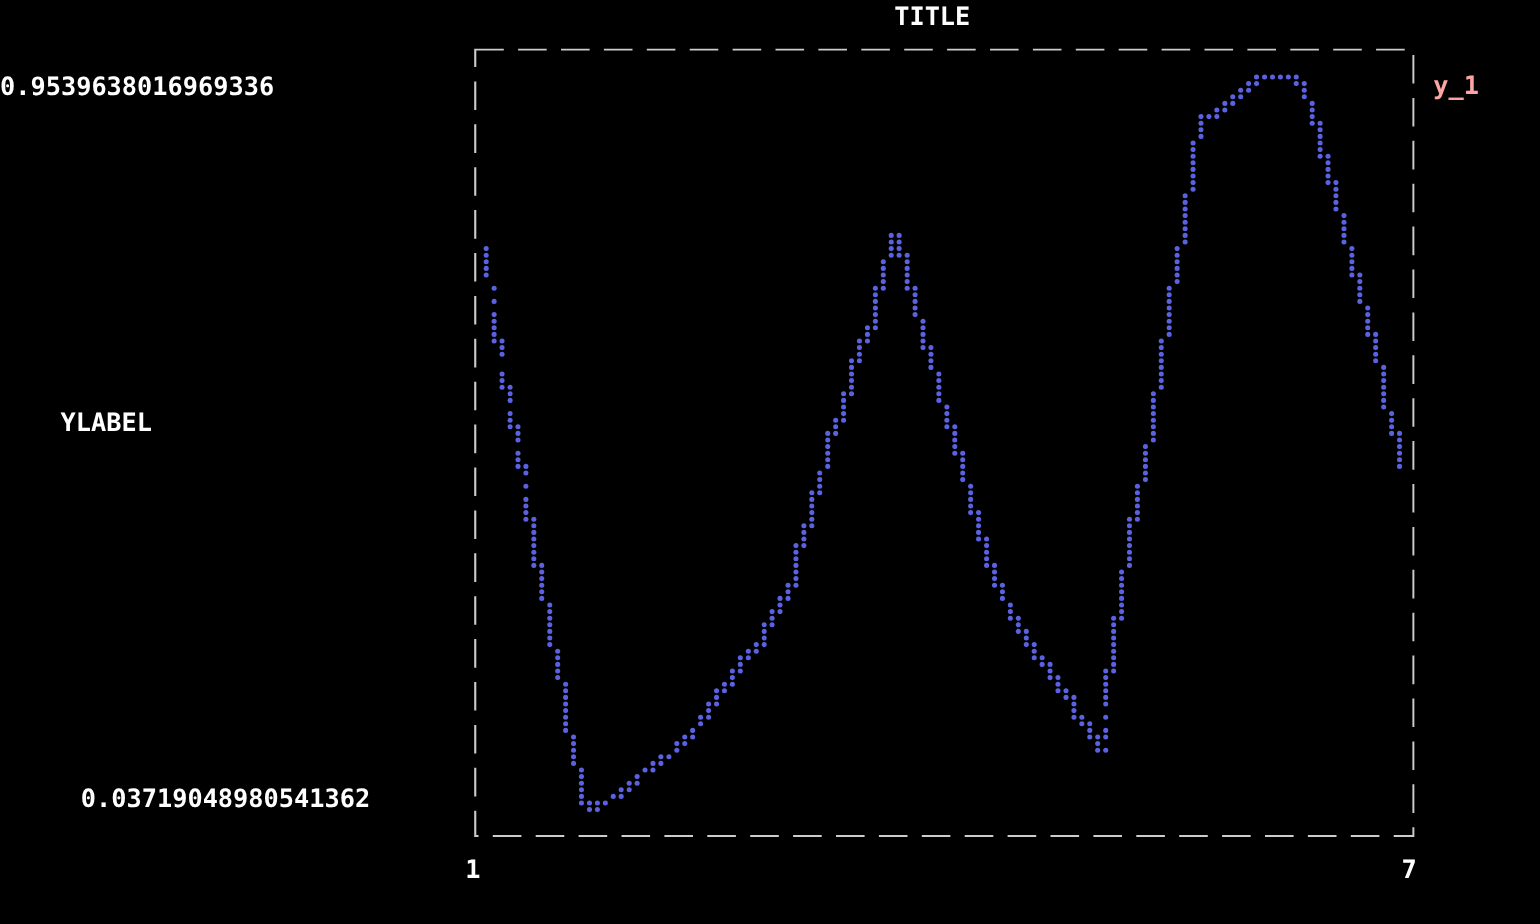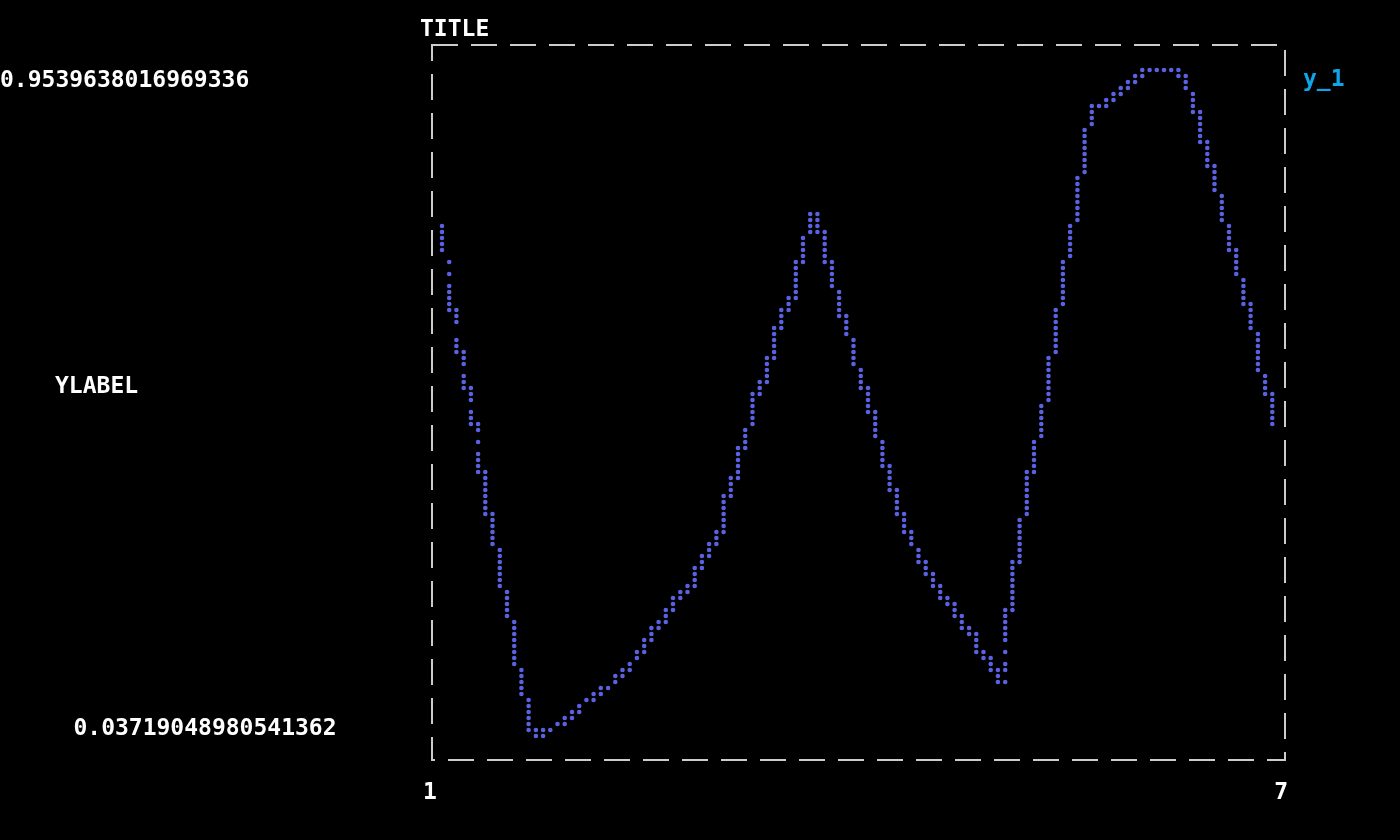--- a/index.html
+++ b/index.html
@@ -1,39 +1,39 @@
 <!DOCTYPE html>
 <html><head>
 <meta charset="utf-8">
 <style>
   html,body{margin:0;padding:0;background:#000;}
   #screen{position:relative;width:1400px;height:840px;background:#000;overflow:hidden;
           font-family:"DejaVu Sans Mono","Liberation Mono",monospace;font-weight:bold;color:#fff;}
   .lbl{position:absolute;font-size:23px;line-height:24px;white-space:pre;}
-  #title{left:420px;top:16px;width:855px;}
+  #title{left:420px;top:4px;width:855px;text-align:center;}
   #ymax{left:0px;top:67px;width:410px;text-align:left;}
   #ymin{left:0px;top:715px;width:410px;text-align:center;}
   #ylab{left:34px;top:373px;margin-left:21px;}
   #xmin{left:423px;top:779px;}
   #xmax{left:1158px;top:779px;width:130px;text-align:right;}
   #xlab{left:420px;top:815px;width:855px;text-align:center;}
   #legend{left:1303px;top:66px;}
   #plotbox{position:absolute;left:431px;top:44px;width:855px;height:717px;}
 </style>
 </head>
 <body>
 
 <div id="screen">
   <div id="title" class="lbl">TITLE</div>
   <div id="ymax" class="lbl">0.9539638016969336</div>
   <div id="ymin" class="lbl">0.03719048980541362</div>
   <div id="ylab" class="lbl">YLABEL</div>
   <div id="xmin" class="lbl">1</div>
   <div id="xmax" class="lbl">7</div>
-  <div id="legend" class="lbl" style="color: #0ea5e9;">y_1</div>
+  <div id="legend" class="lbl" style="color: #fca5a5;">y_1</div>
 
   <svg id="plotbox" viewBox="0 0 855 717" xmlns="http://www.w3.org/2000/svg">
     <rect id="plot-border" x="1" y="1" width="853" height="715" fill="none" stroke-width="2" stroke-dasharray="26 13" stroke="#cccccc"></rect>
     <g id="series-dots">
         <circle cx="11.0" cy="182" r="2.3" fill="#5a62e2"></circle>
         <circle cx="11.0" cy="188" r="2.3" fill="#5a62e2"></circle>
         <circle cx="11.0" cy="194" r="2.3" fill="#5a62e2"></circle>
         <circle cx="11.0" cy="200" r="2.3" fill="#5a62e2"></circle>
         <circle cx="11.0" cy="206" r="2.3" fill="#5a62e2"></circle>
         <circle cx="18.2" cy="218" r="2.3" fill="#5a62e2"></circle>

